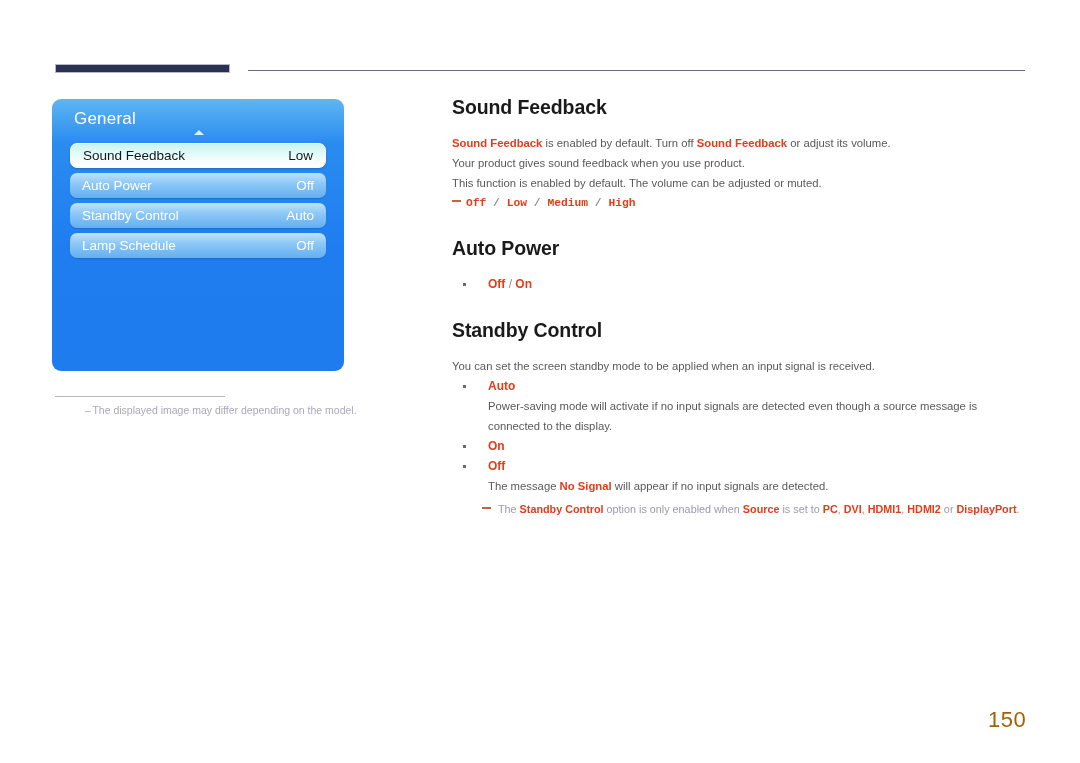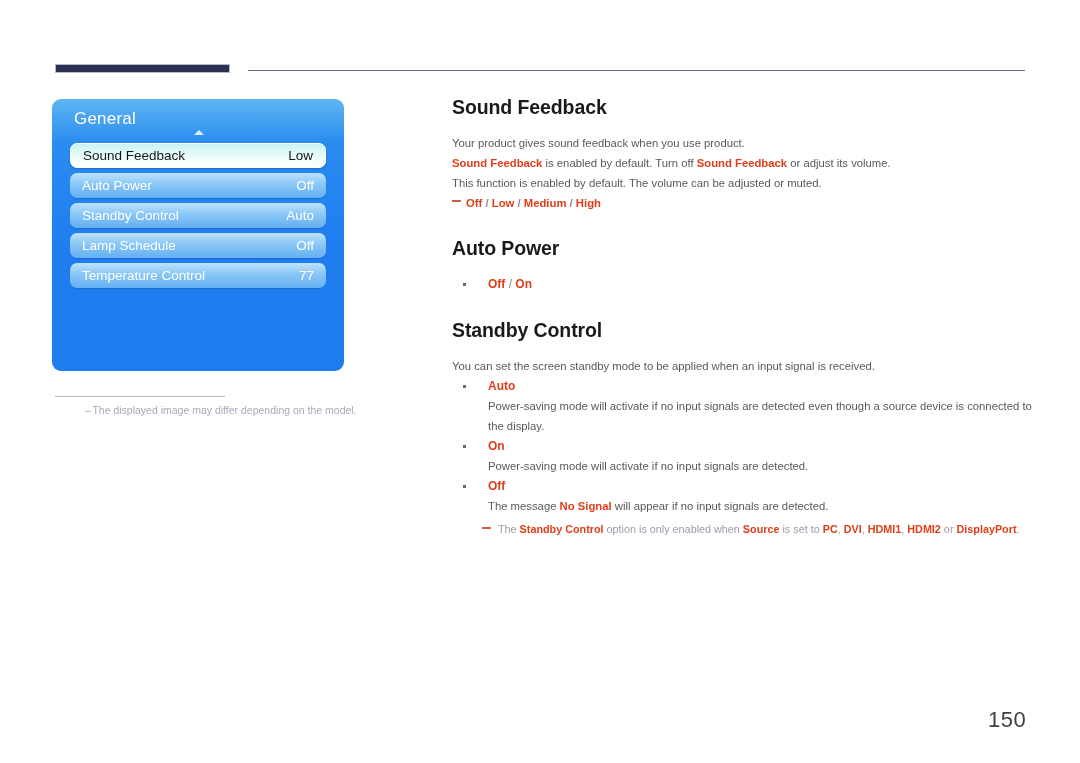--- a/index.html
+++ b/index.html
@@ -204,38 +204,39 @@
   }
   .dashnote .red { color: #e03e1a; }
 
   .dashnote-top {
     position: relative;
     padding-left: 14px;
     font-size: 11.3px;
     line-height: 20px;
     color: #e03e1a;
     font-weight: bold;
+    font-family: Liberation Mono, monospace;
   }
   .dashnote-top::before {
     content: "";
     position: absolute;
     left: 0px;
     top: 7px;
     width: 9px;
     height: 1.6px;
     background: #c9603f;
   }
 
   
   .page-number {
     position: absolute;
     left: 988px;
     top: 707px;
     font-size: 22px;
-    color: #404040;
+    color: #a16207;
     letter-spacing: 0.5px;
   }
 </style>
 </head>
 <body>
 
 <div class="header-bar"></div>
 <div class="header-rule"></div>
 
 <div class="osd-panel">
@@ -259,64 +260,59 @@
       <span class="val">Auto</span>
     </div>
 
     <div class="osd-row">
       <span class="lbl">Lamp Schedule</span>
       <span class="val">Off</span>
     </div>
 
 
 
-    <div class="osd-row">
-      <span class="lbl">Temperature Control</span>
-      <span class="val">77</span>
-    </div>
 
   </div>
 </div>
 
 <div class="note-rule"></div>
 <div class="left-note">
   <span class="dashmark">‒</span><span>The displayed image may differ depending on the model.</span>
 </div>
 
 <div class="content">
 
   <div class="sec-block">
     <h2 class="sec-title">Sound Feedback</h2>
     <div style="height:14px"></div>
+    <p class="body"><span class="red">Sound Feedback</span><span> is enabled by default. Turn off </span><span class="red">Sound Feedback</span><span> or adjust its volume.</span></p>
     <p class="body">Your product gives sound feedback when you use product.</p>
-    <p class="body"><span class="red">Sound Feedback</span><span> is enabled by default. Turn off </span><span class="red">Sound Feedback</span><span> or adjust its volume.</span></p>
     <p class="body">This function is enabled by default. The volume can be adjusted or muted.</p>
     <div class="dashnote-top"><span class="red">Off</span><span class="sep"> / </span><span class="red">Low</span><span class="sep"> / </span><span class="red">Medium</span><span class="sep"> / </span><span class="red">High</span></div>
   </div>
 
   <div class="gap-1"></div>
 
   <div class="sec-block">
     <h2 class="sec-title">Auto Power</h2>
     <div style="height:14px"></div>
     <div class="bul"><span class="red">Off</span><span class="sep"> / </span><span class="red">On</span></div>
   </div>
 
   <div class="gap-2"></div>
 
   <div class="sec-block">
     <h2 class="sec-title">Standby Control</h2>
     <div style="height:14px"></div>
     <p class="body">You can set the screen standby mode to be applied when an input signal is received.</p>
 
     <div class="bul"><span class="red">Auto</span></div>
-    <div class="sub">Power-saving mode will activate if no input signals are detected even though a source device is connected to the display.</div>
+    <div class="sub">Power-saving mode will activate if no input signals are detected even though a source message is connected to the display.</div>
 
     <div class="bul"><span class="red">On</span></div>
-    <div class="sub">Power-saving mode will activate if no input signals are detected.</div>
 
     <div class="bul"><span class="red">Off</span></div>
     <div class="sub"><span>The message </span><span class="red">No Signal</span><span> will appear if no input signals are detected.</span></div>
 
     <div style="height:4px"></div>
 
     <div class="dashnote"><span>The </span><span class="red">Standby Control</span><span> option is only enabled when </span><span class="red">Source</span><span> is set to </span><span class="red">PC</span><span>, </span><span class="red">DVI</span><span>, </span><span class="red">HDMI1</span><span>, </span><span class="red">HDMI2</span><span> or </span><span class="red">DisplayPort</span><span>.</span></div>
 
   </div>
 

